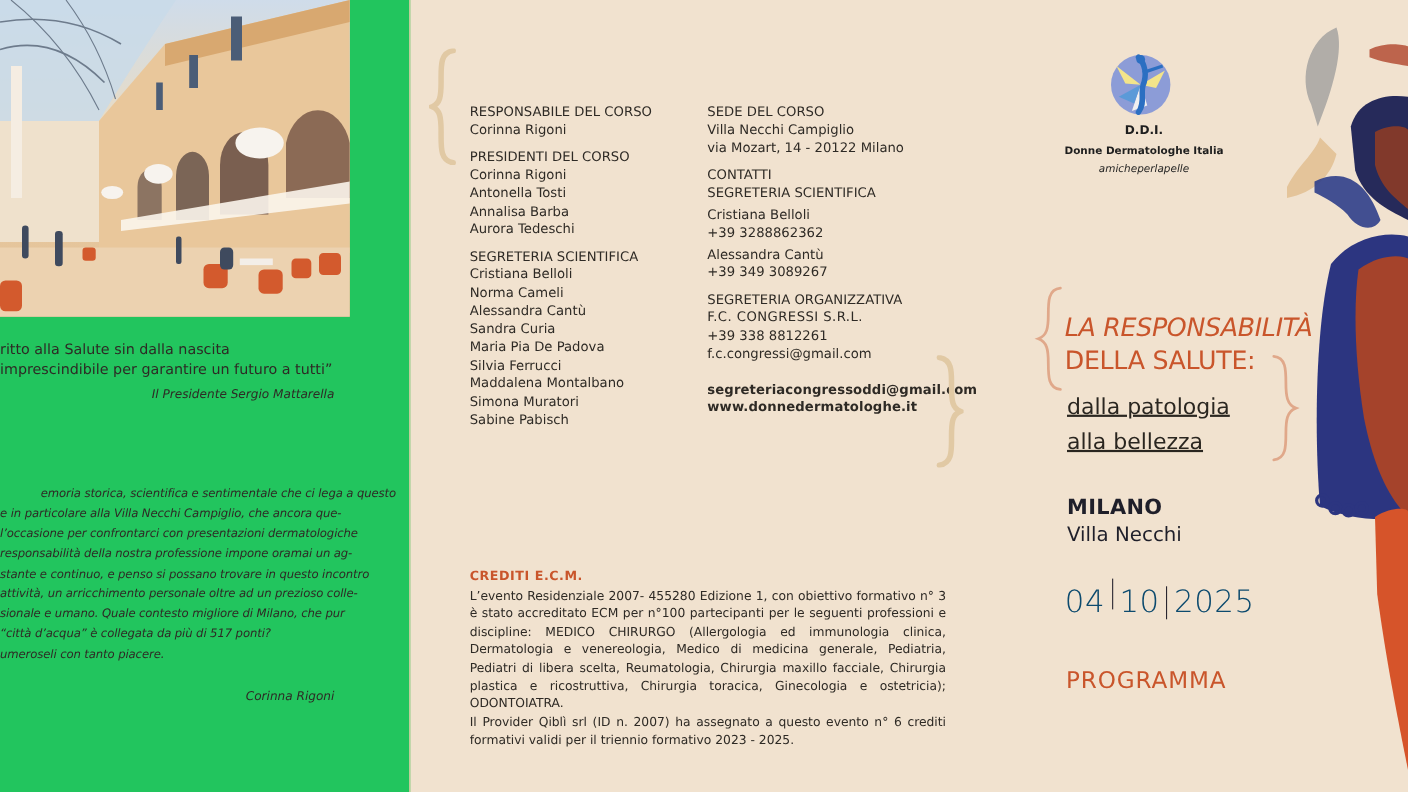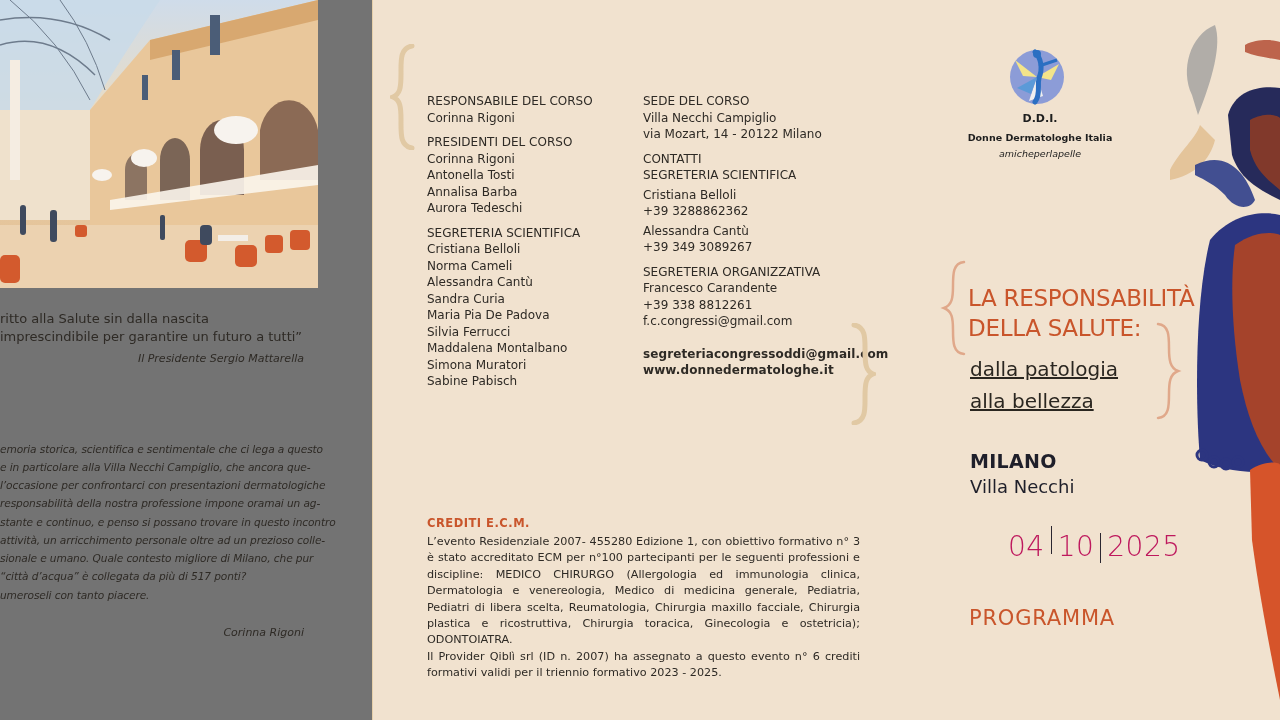--- a/index.html
+++ b/index.html
@@ -7,21 +7,21 @@
     width:1280px; height:720px; overflow:hidden; position:relative;
     background:#f1e2cf;
     font-family:"DejaVu Sans", sans-serif;
     color:#2b2622;
   }
   .abs { position:absolute; }
 
   
   #left-panel {
     left:0; top:0; width:372px; height:720px;
-    background:#737373;
+    background:#22c55e;
     border-right:1px solid #e6cfa9;
   }
   #gallery-image {
     left:0; top:0; width:318px; height:288px; overflow:hidden;
     background:linear-gradient(180deg,#cfdcea 0%,#e9dcc4 40%,#e8c9a0 70%,#dcb98e 100%);
   }
   #gallery-image svg { display:block; }
 
   .quote-line { font-size:13px; color:#2e2a25; white-space:nowrap; left:0; }
   .quote-sig { font-style:italic; font-size:11px; color:#2e2a25; right:68px; }
@@ -45,21 +45,21 @@
   #logo { left:1005px; top:46px; width:64px; height:62px; }
   #ddi-title { left:970px; top:112px; width:140px; text-align:center; font-weight:bold; font-size:11px; color:#1e1e1e; }
   #ddi-sub { left:960px; top:132px; width:160px; text-align:center; font-weight:bold; font-size:9.5px; color:#1e1e1e; }
   #ddi-tag { left:960px; top:148px; width:160px; text-align:center; font-style:italic; font-size:9.5px; color:#1e1e1e; }
 
   .title-orange { color:#c9552b; font-size:23px; line-height:29px; white-space:nowrap; letter-spacing:-0.3px; }
   .subtitle-dark { color:#2a2620; font-size:20px; line-height:29px; white-space:nowrap;text-decoration:underline; }
 
   #city { left:970px; top:450px; font-size:19px; font-weight:bold; color:#1f1f2a; letter-spacing:0.3px; }
   #venue { left:970px; top:476px; font-size:18px; color:#1f1f2a; }
-  #date-wrap { left:968px; top:530px; font-size:28px; color:#be185d; font-weight:200; letter-spacing:0.5px;margin-left:40px; }
+  #date-wrap { left:968px; top:530px; font-size:28px; color:#0c4a6e; font-weight:200; letter-spacing:0.5px; }
   #date-wrap .sep { display:inline-block; width:1px; background:#2a2630; vertical-align:middle; margin:0 6px; }
   #programma { left:969px; top:606px; font-size:21px; color:#c9552b; letter-spacing:0.8px; font-weight:normal; }
 
   #figure-art { left:1140px; top:0; width:140px; height:720px; }
 </style>
 </head>
 <body>
 
 <div id="left-panel" class="abs">
   <div id="gallery-image" class="abs">
@@ -110,21 +110,21 @@
         <rect x="160" y="215" width="5" height="25" rx="2"></rect>
       </g>
       <rect x="218" y="235" width="30" height="6" fill="#f3eee8"></rect>
     </svg>
   </div>
 
   <div class="abs quote-line" style="top:311px;">ritto alla Salute sin dalla nascita</div>
   <div class="abs quote-line" style="top:329px;"> imprescindibile per garantire un futuro a tutti”</div>
   <div class="abs quote-sig" style="top:352px; right:68px;">Il Presidente Sergio Mattarella</div>
 
-  <div class="abs letter-line" style="top:443px;">emoria  storica, scientifica e sentimentale che ci lega a questo</div>
+  <div class="abs letter-line" style="top:443px;padding-left:37px;">emoria  storica, scientifica e sentimentale che ci lega a questo</div>
   <div class="abs letter-line" style="top:461px;"> e in particolare alla Villa Necchi Campiglio, che ancora que-</div>
   <div class="abs letter-line" style="top:479px;">l’occasione per confrontarci con presentazioni dermatologiche</div>
   <div class="abs letter-line" style="top:497px;"> responsabilità della nostra professione impone oramai un ag-</div>
   <div class="abs letter-line" style="top:516px;">stante e continuo, e penso si possano trovare in questo incontro</div>
   <div class="abs letter-line" style="top:534px;">attività, un arricchimento personale oltre ad un prezioso colle-</div>
   <div class="abs letter-line" style="top:552px;">sionale e umano. Quale contesto migliore di Milano, che pur</div>
   <div class="abs letter-line" style="top:570px;"> “città d’acqua” è collegata da più di 517 ponti?</div>
   <div class="abs letter-line" style="top:589px;">umeroseli con tanto piacere.</div>
   <div class="abs letter-sig" style="top:626px;">Corinna Rigoni</div>
 </div>
@@ -163,21 +163,21 @@
   <div class="h">CONTATTI</div>
   <div class="h">SEGRETERIA SCIENTIFICA</div>
   <div style="height:3px"></div>
   <div>Cristiana Belloli</div>
   <div>+39 3288862362</div>
   <div style="height:3px"></div>
   <div>Alessandra Cantù</div>
   <div>+39 349 3089267</div>
   <div class="gap"></div>
   <div class="h">SEGRETERIA ORGANIZZATIVA</div>
-  <div>Francesco Carandente</div>
+  <div style="letter-spacing:0.4px;">F.C. CONGRESSI S.R.L.</div>
   <div>+39 338 8812261</div>
   <div>f.c.congressi@gmail.com</div>
   <div style="height:16px"></div>
   <div class="email-bold">segreteriacongressoddi@gmail.com</div>
   <div class="email-bold">www.donnedermatologhe.it</div>
 </div>
 
 <svg class="abs" style="left:850px; top:323px;" width="26" height="102" viewBox="0 0 26 102">
   <path d="M4 2 C16 4 15 16 15 28 C15 42 16 48 23 51 C16 54 15 60 15 74 C15 86 16 98 4 100" stroke="#e1c9a4" stroke-width="5" fill="none" stroke-linecap="round"></path>
 </svg>
@@ -198,21 +198,21 @@
   <circle cx="32" cy="8" r="4" fill="#2b6fc2"></circle>
   <path d="M34 20 L52 14" stroke="#2b6fc2" stroke-width="3"></path>
 </svg>
 <div id="ddi-title" class="abs">D.D.I.</div>
 <div id="ddi-sub" class="abs">Donne Dermatologhe Italia</div>
 <div id="ddi-tag" class="abs">amicheperlapelle</div>
 
 <svg class="abs" style="left:940px; top:260px;" width="28" height="96" viewBox="0 0 28 96">
   <path d="M24 2 C13 3 13 14 13 26 C13 38 12 45 4 48 C12 51 13 58 13 70 C13 82 13 93 24 94" stroke="#e0a88a" stroke-width="2.5" fill="none" stroke-linecap="round"></path>
 </svg>
-<div class="abs title-orange" style="left:968px; top:284px;">LA RESPONSABILITÀ</div>
+<div class="abs title-orange" style="left:968px; top:284px;font-style:italic;">LA RESPONSABILITÀ</div>
 <div class="abs title-orange" style="left:968px; top:314px;">DELLA SALUTE:</div>
 <svg class="abs" style="left:1154px; top:322px;" width="28" height="98" viewBox="0 0 28 98">
   <path d="M4 2 C15 3 15 14 15 26 C15 38 16 46 24 49 C16 52 15 60 15 72 C15 84 15 95 4 96" stroke="#e0a88a" stroke-width="2.5" fill="none" stroke-linecap="round"></path>
 </svg>
 <div class="abs subtitle-dark" style="left:970px; top:355px;">dalla patologia</div>
 <div class="abs subtitle-dark" style="left:970px; top:387px;">alla bellezza</div>
 
 <div id="city" class="abs">MILANO</div>
 <div id="venue" class="abs">Villa Necchi</div>
 

